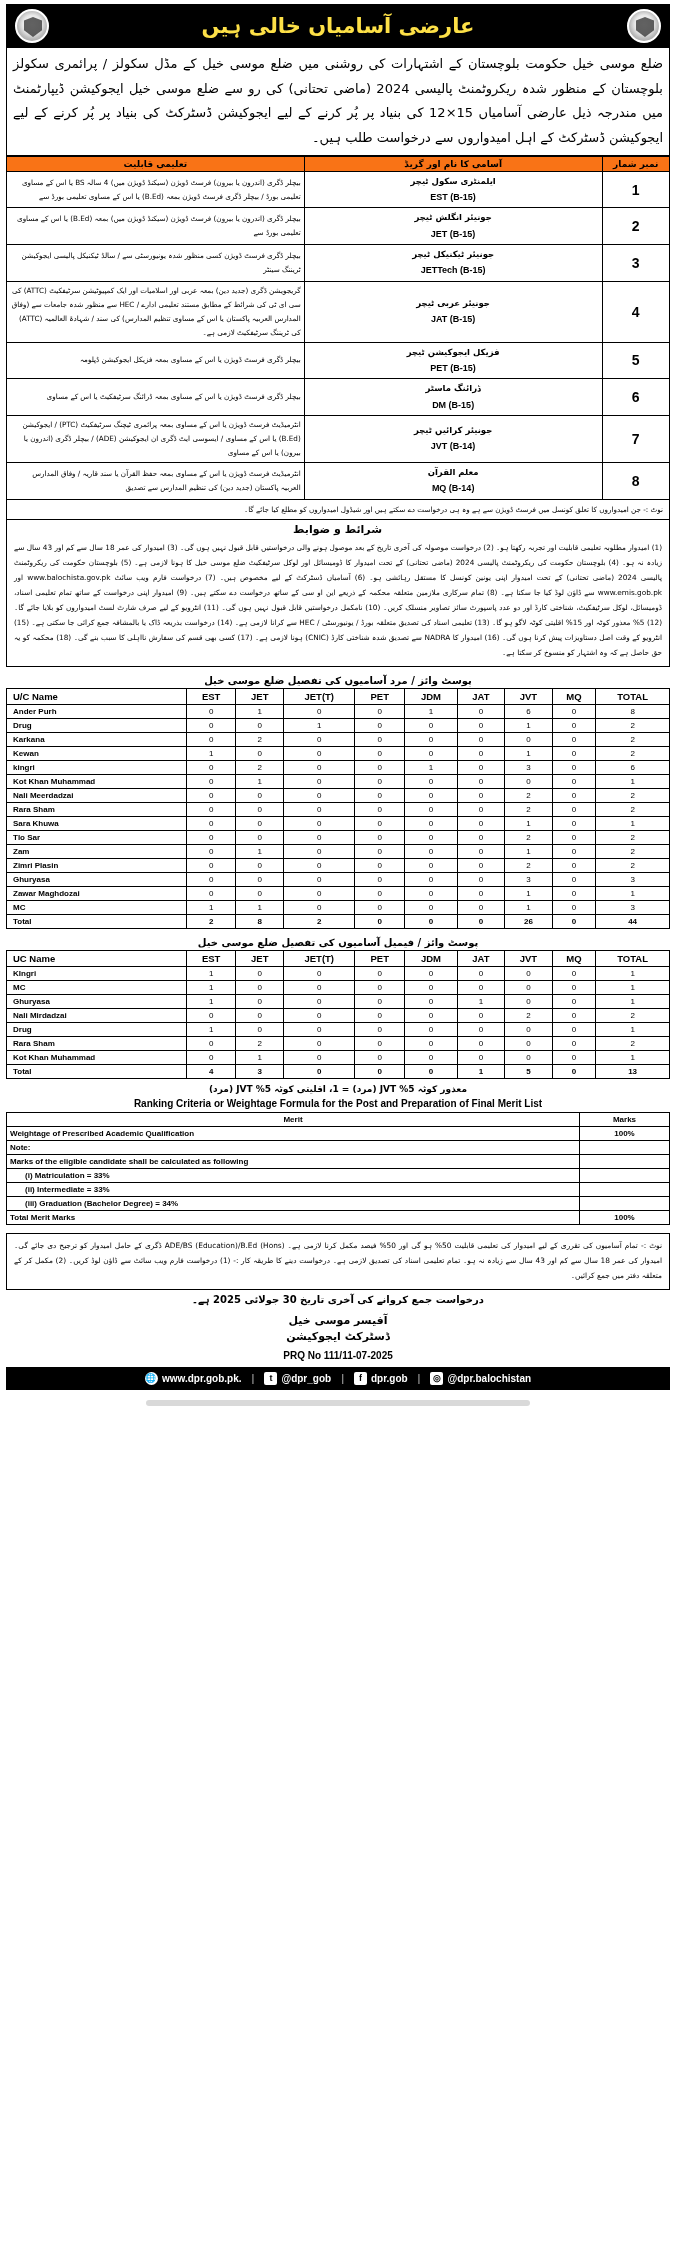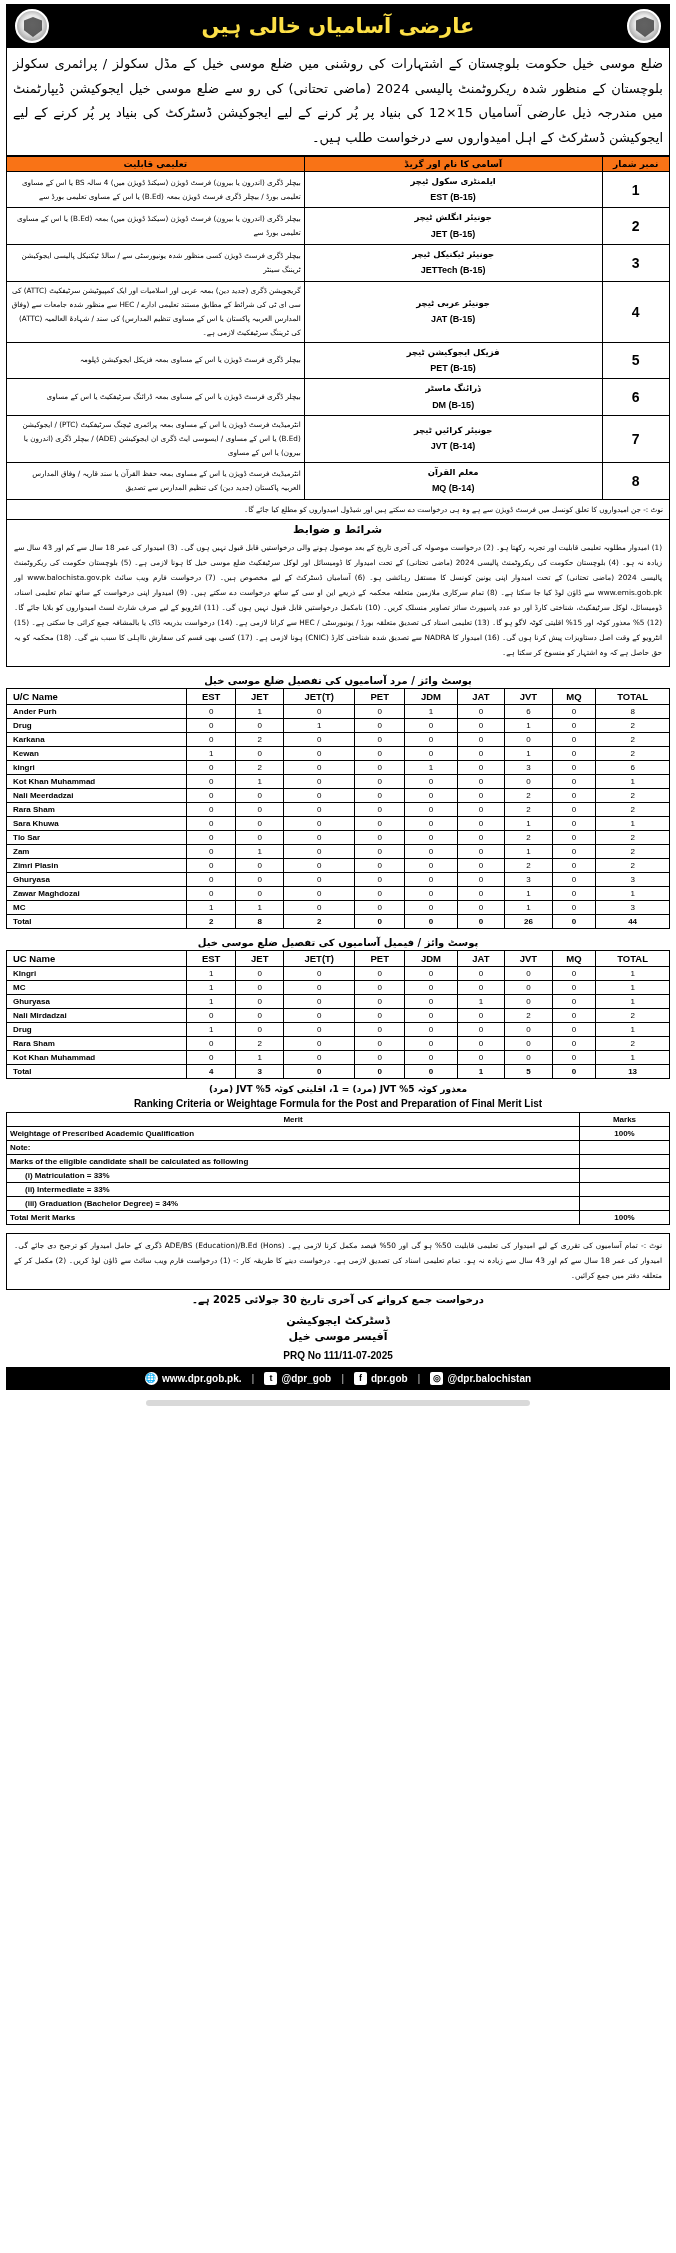--- a/index.html
+++ b/index.html
@@ -725,22 +725,22 @@
   </table>
 
   <div class="footer-note">
     <span>نوٹ :-</span>
     <span>تمام آسامیوں کی تقرری کے لیے امیدوار کی تعلیمی قابلیت 50% ہو گی اور 50% فیصد مکمل کرنا لازمی ہے۔ ADE/BS (Education)/B.Ed (Hons) ڈگری کے حامل امیدوار کو ترجیح دی جائے گی۔ امیدوار کی عمر 18 سال سے کم اور 43 سال سے زیادہ نہ ہو۔ تمام تعلیمی اسناد کی تصدیق لازمی ہے۔ درخواست دینے کا طریقہ کار :- (1) درخواست فارم ویب سائٹ سے ڈاؤن لوڈ کریں۔ (2) مکمل کر کے متعلقہ دفتر میں جمع کرائیں۔</span>
   </div>
 
   <div class="deadline">درخواست جمع کروانے کی آخری تاریخ 30 جولائی 2025 ہے۔</div>
 
   <div class="signature">
+    <div>آفیسر موسی خیل</div>
     <div>ڈسٹرکٹ ایجوکیشن</div>
-    <div>آفیسر موسی خیل</div>
   </div>
 
   <div class="prq">PRQ No 111/11-07-2025</div>
 
   <div class="social-bar">
     <div class="social-item">
       <span class="s-icon circle">🌐</span>
       <span>www.dpr.gob.pk.</span>
     </div>
     <span class="sep">|</span>

